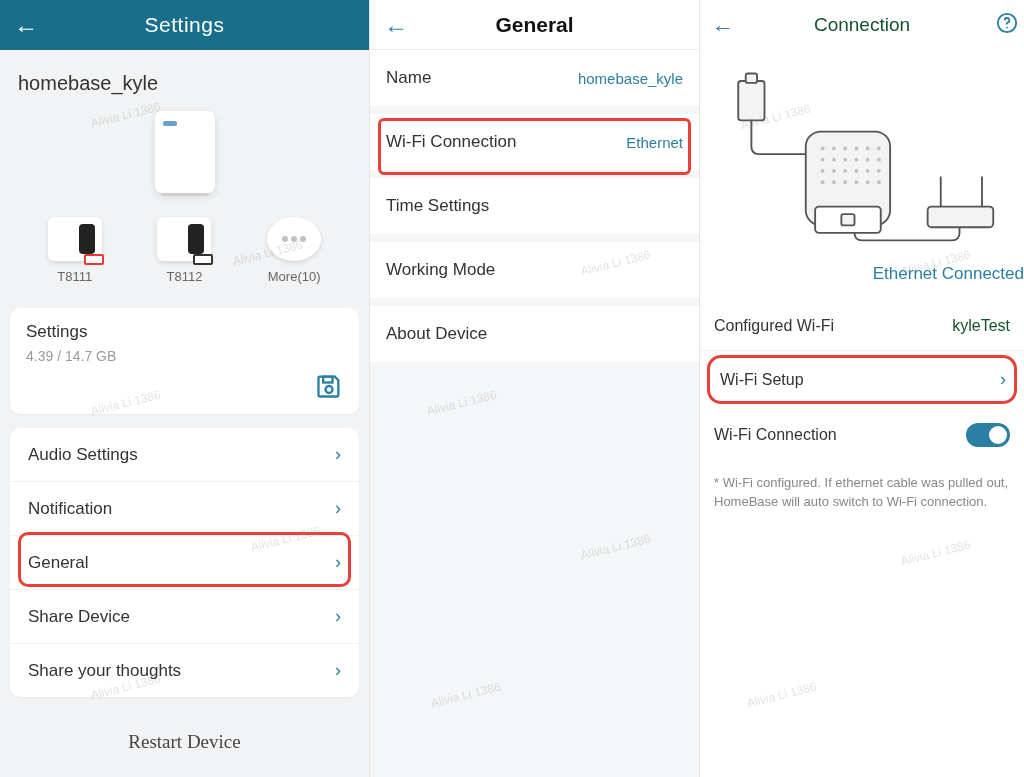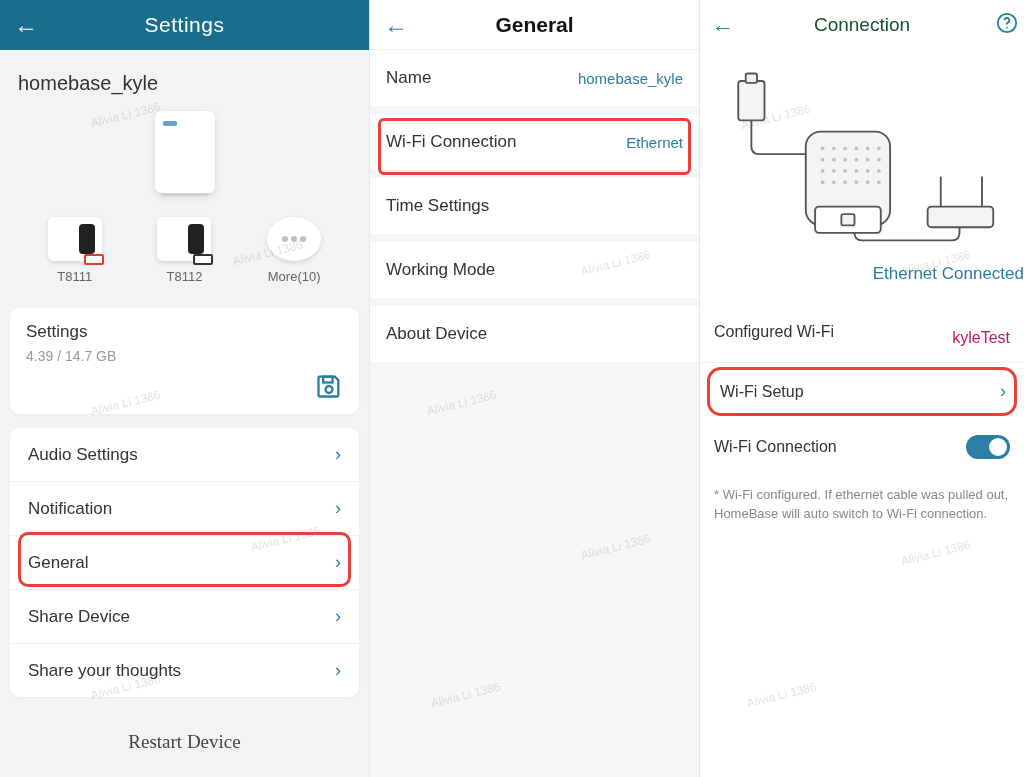--- a/index.html
+++ b/index.html
@@ -51,21 +51,21 @@
 
   
   .header3 { height:50px; display:flex; align-items:center; justify-content:center; position:relative; background:#fff;}
   .header3 .back { position:absolute; left:12px; color:#2a7fa3; font-size:22px;}
   .header3 .title { font-size:19px; font-weight:400; color:#14532d;}
   .header3 .help { position:absolute; right:6px; color:#2a7fa3; font-size:20px;}
   .illus { height:210px; display:flex; align-items:center; justify-content:center; }
   .illus svg { width:300px; height:180px;}
   .eth { text-align:right; color:#2d7da1; font-size:17px; margin:4px 0 18px;}
   .crow { background:#fff; padding:15px 14px; font-size:16px; color:#333; display:flex; justify-content:space-between; align-items:center; border-bottom:1px solid #f1f1f1;}
-  .crow .val { color:#be185d;margin-top:12px;}
+  .crow .val { color:#14532d;}
   .switch { width:44px; height:24px; background:#2a7fa3; border-radius:12px; position:relative;}
   .switch::after { content:""; position:absolute; right:3px; top:3px; width:18px; height:18px; background:#fff; border-radius:50%;}
   .hl3 { border:3px solid #e9413a; border-radius:14px; margin:4px 7px; padding:11px 8px 11px 10px; display:flex; justify-content:space-between; align-items:center; font-size:16px; color:#333; background:#fff;}
   .note { font-size:13px; color:#888; padding:12px 14px 0; line-height:1.45;}
 </style>
 </head>
 <body>
 
 <div class="pane pane1">
   <div class="header1">

